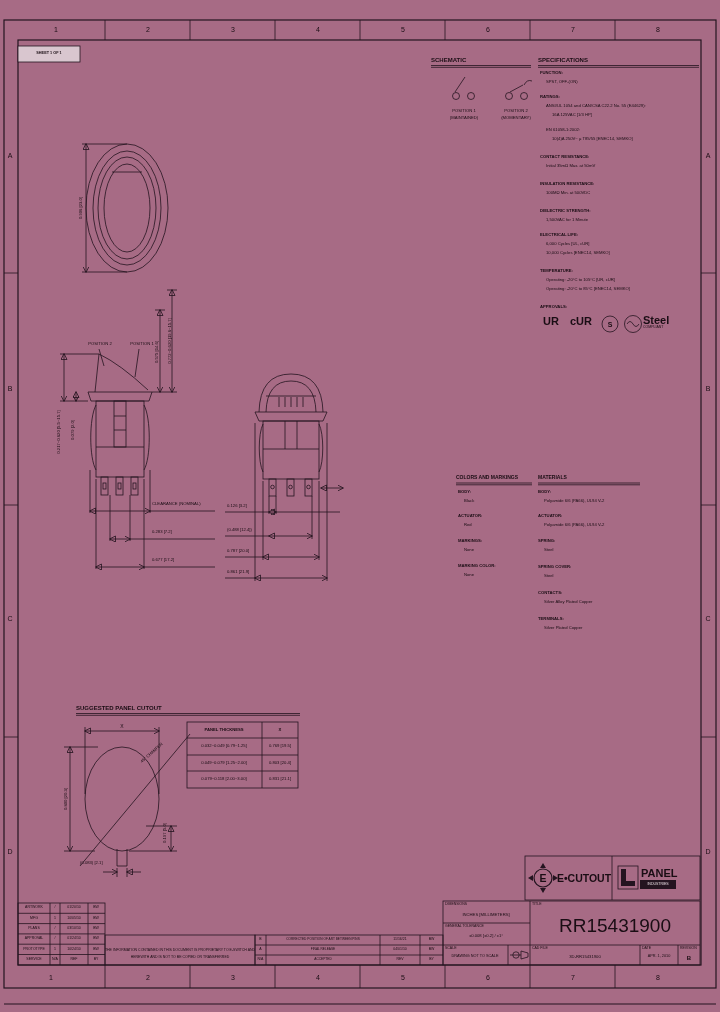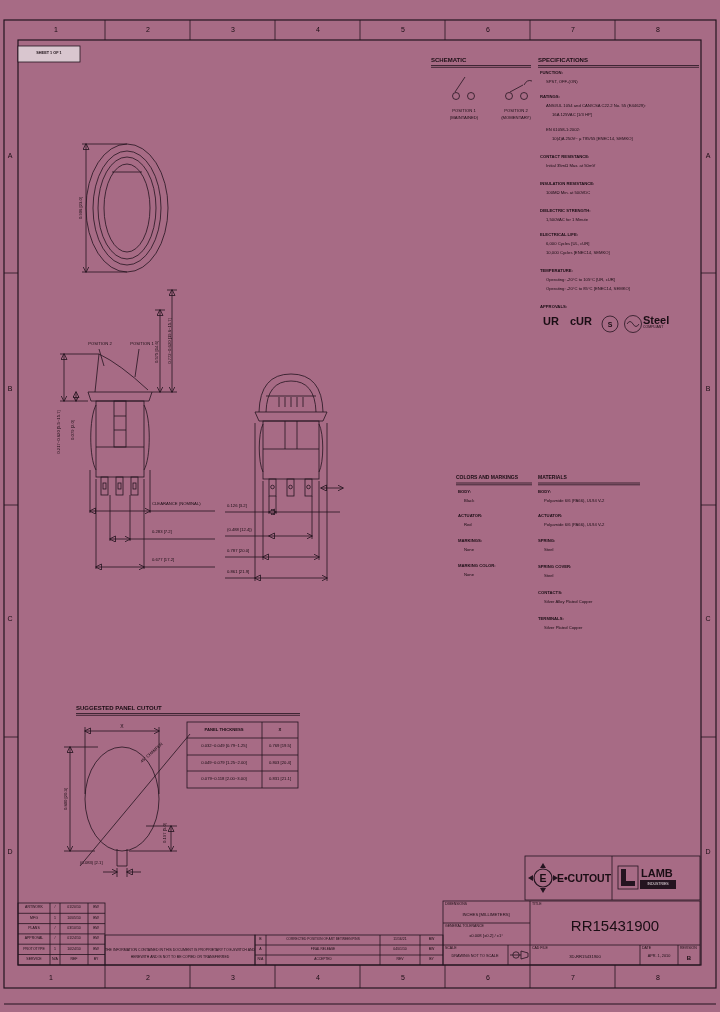--- a/index.html
+++ b/index.html
@@ -5,21 +5,21 @@
   html,body{margin:0;padding:0;background:#8a5870;}
   #sheet{position:relative;width:720px;height:1012px;background:#a76b85;
          font-family:"Liberation Sans",sans-serif;color:#1a0d14;overflow:hidden;}
   .tx{position:absolute;white-space:nowrap;font-size:4.6px;line-height:1;}
   .cc{transform:translate(-50%,-50%);}
   .rot{transform:translate(-50%,-50%) rotate(-90deg);}
   .diag{transform:translate(-50%,-50%) rotate(-42deg);}
   .b{font-weight:bold;}
   .s32{font-size:3.2px}.s35{font-size:3.5px}.s38{font-size:3.8px}
   .s42{font-size:4.2px}.s5{font-size:5px}.s6{font-size:6px}
-  .s7{font-size:7px}.s9{font-size:11px}.s10{font-size:10.5px}.s15{font-size:15px}
+  .s7{font-size:7px}.s9{font-size:11px}.s10{font-size:10.5px}.s15{font-size:19px}
   .wh{color:#e9dde3;}
   #lines{position:absolute;left:0;top:0;}
   #lines line,#lines path,#lines rect,#lines ellipse,#lines circle,#lines polygon{
      stroke:#241420;fill:none;stroke-width:0.8;}
   #lines .w1{stroke-width:1.2;}
   #lines .f{fill:#241420;stroke:none;}
   #lines .lite{fill:#d9c6cf;}
   #lines .dl{marker-start:url(#ar);marker-end:url(#ar);}
   #lines .de{marker-end:url(#ar);}
   #lines .ds{marker-start:url(#ar);}
@@ -391,21 +391,21 @@
 <span class="tx s35" style="left:532px;top:903px">TITLE</span>
 <span class="tx cc s15" style="left:615px;top:925px">RR15431900</span>
 <span class="tx s35" style="left:532px;top:947px">CAD FILE</span>
 <span class="tx cc s42" style="left:585px;top:957px">3D-RR15431900</span>
 <span class="tx s35" style="left:642px;top:947px">DATE</span>
 <span class="tx cc s38" style="left:659px;top:957px">APR. 1, 2010</span>
 <span class="tx s35" style="left:680px;top:947px">REVISION</span>
 <span class="tx cc s6 b" style="left:689px;top:958px">B</span>
 <span class="tx cc s10 b" style="left:543px;top:878px">E</span>
 <span class="tx cc s10 b" style="left:584px;top:878px">E•CUTOUT</span>
-<span class="tx s9 b" style="left:641px;top:868px">LAMB</span>
+<span class="tx s9 b" style="left:641px;top:868px">PANEL</span>
 <span class="tx cc s35 wh" style="left:658px;top:884.5px">INDUSTRIES</span>
 <span class="tx cc s35" style="left:180px;top:951px">THE INFORMATION CONTAINED IN THIS DOCUMENT IS PROPRIETARY TO E-SWITCH AND</span>
 <span class="tx cc s35" style="left:180px;top:958px">HEREWITH AND IS NOT TO BE COPIED OR TRANSFERRED</span>
 
 <span class="tx cc s35" style="left:34px;top:908px">ARTWORK</span>
 <span class="tx cc s35" style="left:55px;top:908px">/</span>
 <span class="tx cc s35" style="left:74px;top:908px">01/20/10</span>
 <span class="tx cc s35" style="left:96px;top:908px">BW</span>
 <span class="tx cc s35" style="left:34px;top:919px">MFG</span>
 <span class="tx cc s35" style="left:55px;top:919px">1</span>

